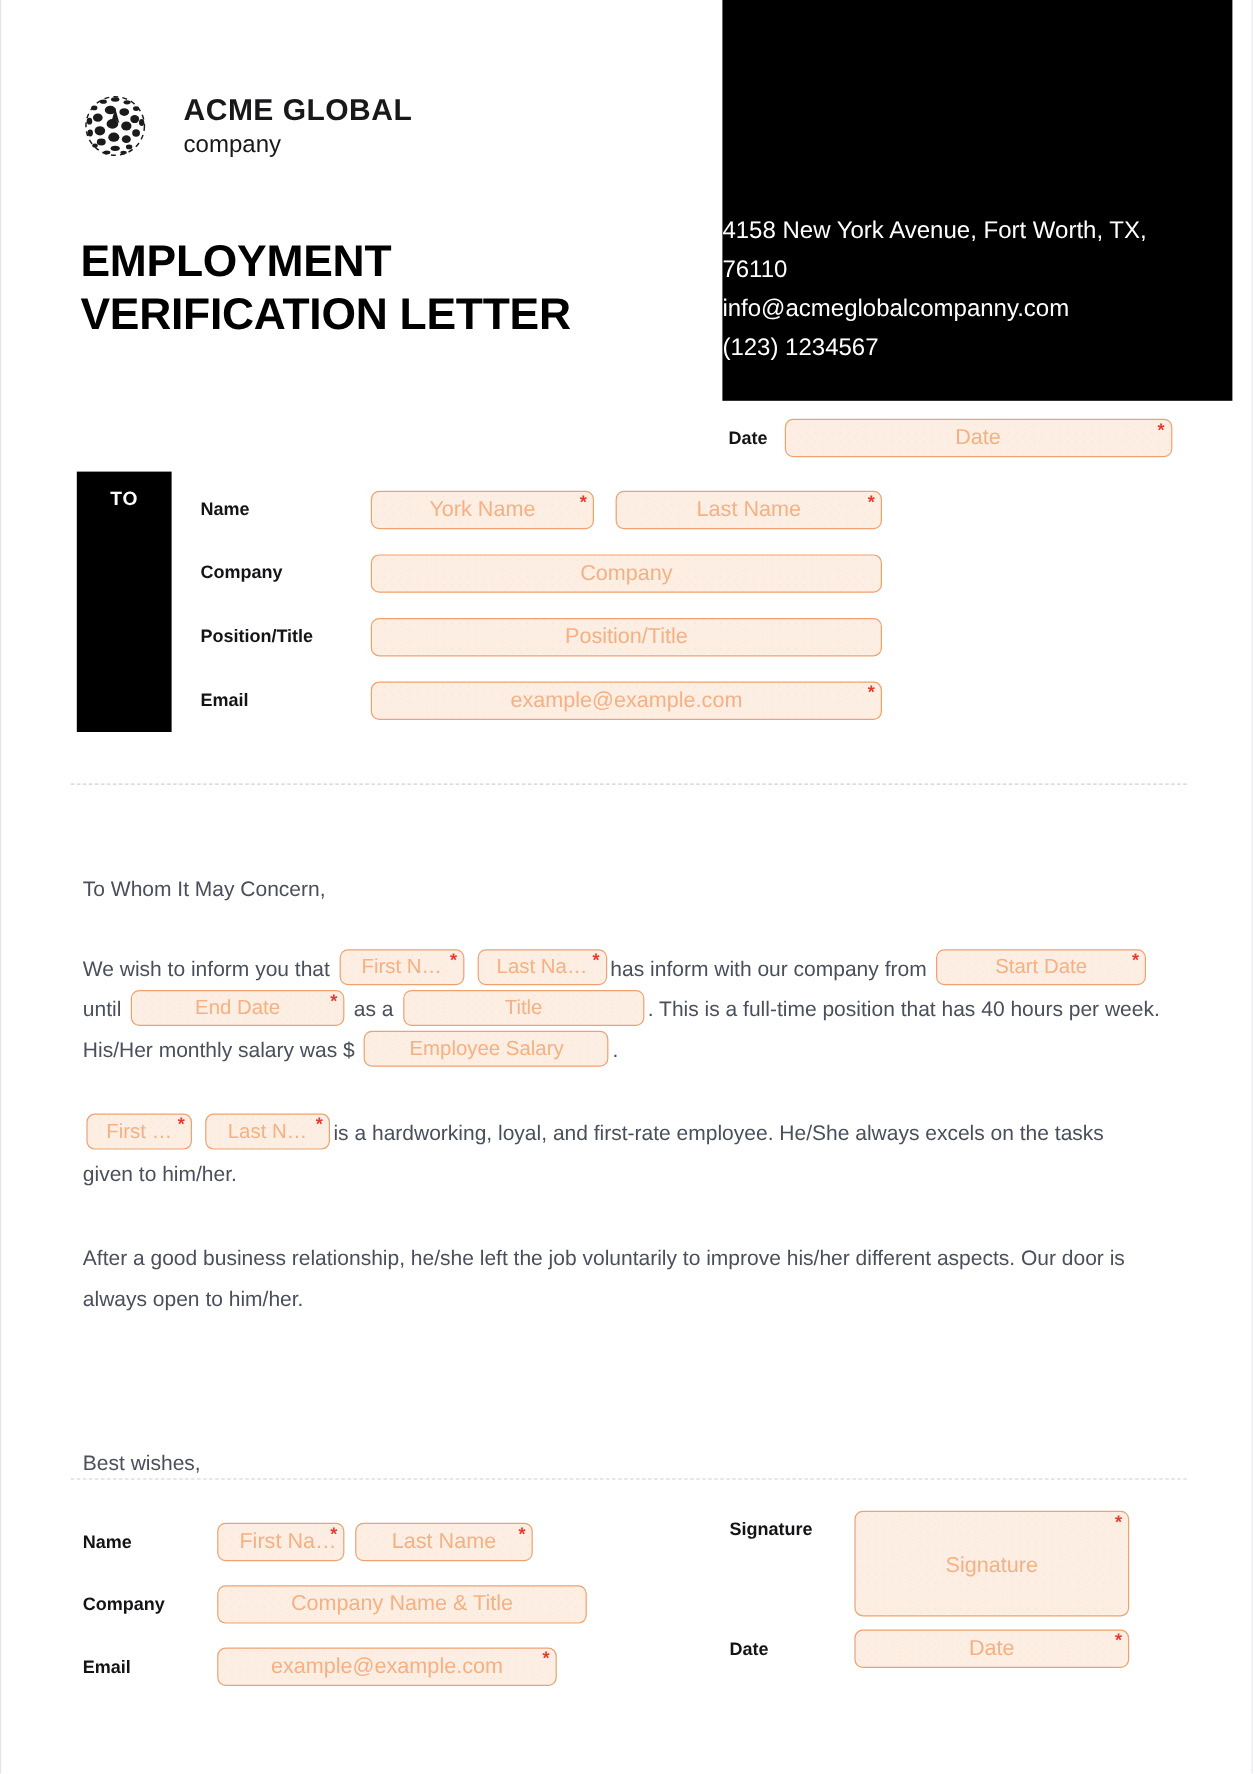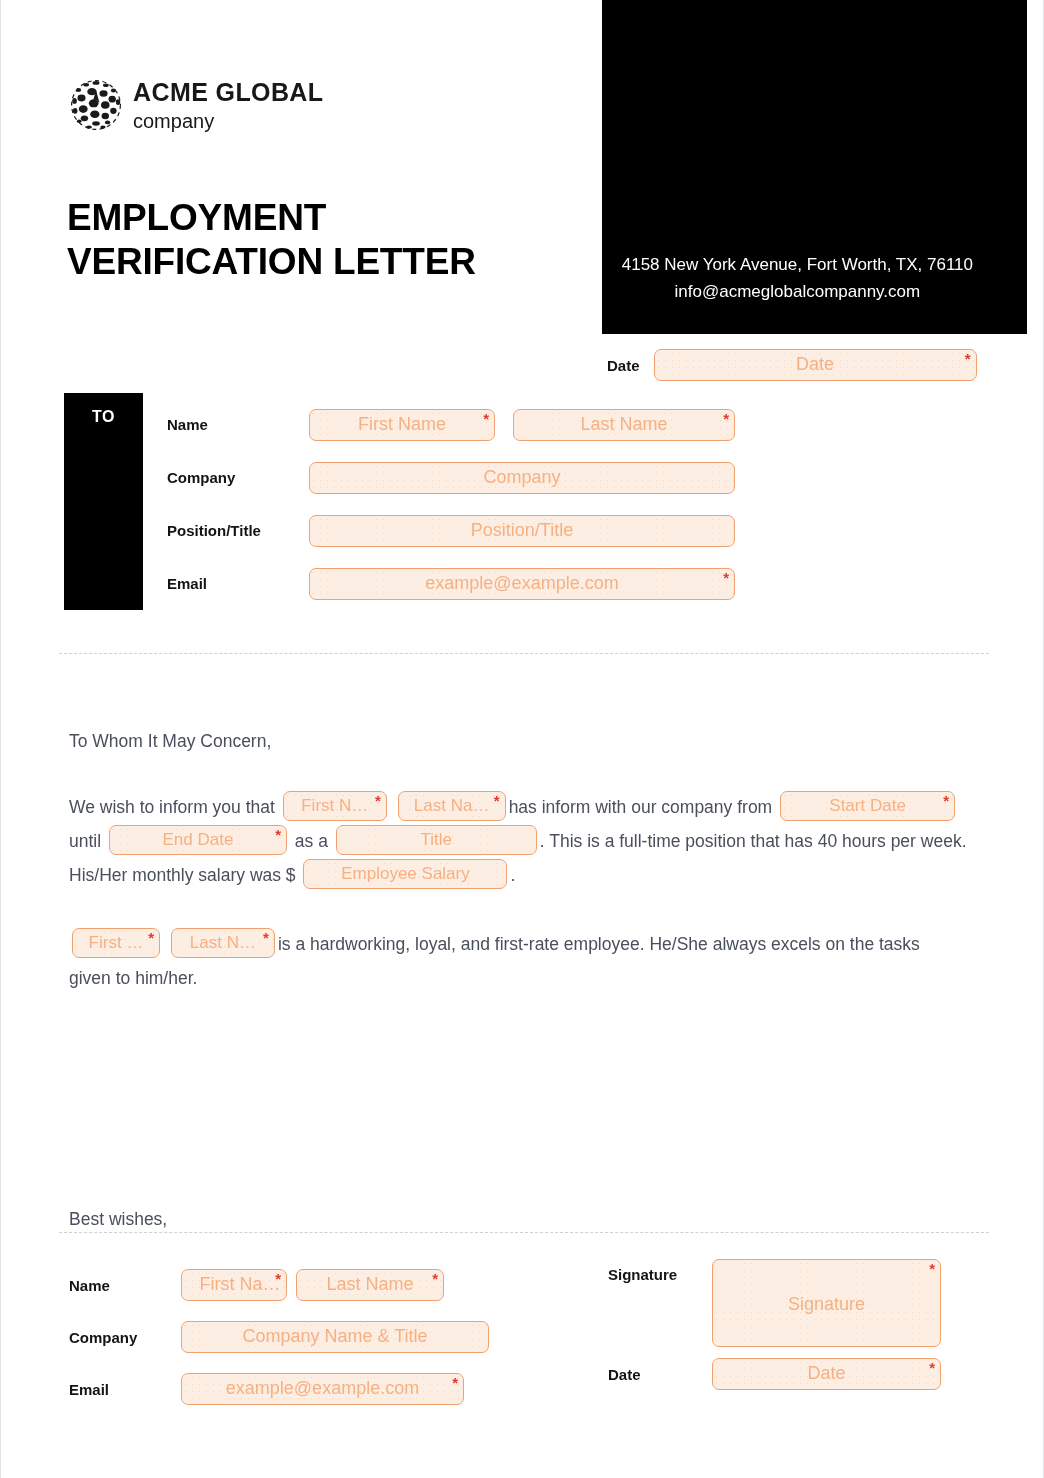--- a/index.html
+++ b/index.html
@@ -21,21 +21,21 @@
     overflow: hidden;
   }
 
   
   .logo-block {
     position: absolute;
     left: 66px;
     top: 76px;
     display: flex;
     align-items: center;
-    gap: 8px;
+    gap: 28px;
   }
   .logo-mark { width: 58px; height: 58px; display: block; }
   .logo-text { line-height: 1; }
   .logo-name {
     font-family: "Liberation Sans", sans-serif;
     font-size: 25px;
     font-weight: bold;
     letter-spacing: 0.4px;
     color: #18181a;
   }
@@ -65,23 +65,23 @@
     left: 601px;
     top: 0px;
     width: 425px;
     height: 334px;
     background: #000000;
   }
   .black-box-contact {
     position: absolute;
     right: 54px;
     bottom: 28px;
-    text-align: center;
+    text-align: left;
     color: #ffffff;
-    font-size: 17px;
+    font-size: 20px;
     line-height: 1.62;
   }
 
   
   .field {
     position: relative;
     display: inline-block;
     background-color: #fdeee3;
     background-image: radial-gradient(#f6d8c2 0.75px, transparent 0.75px);
     background-size: 7px 7px;
@@ -300,40 +300,41 @@
       <div class="logo-sub">company</div>
     </div>
   </div>
 
   <h1 class="doc-title">EMPLOYMENT VERIFICATION LETTER</h1>
 
   <div class="black-box">
     <div class="black-box-contact">
       <div>4158 New York Avenue, Fort Worth, TX, 76110</div>
       <div>info@acmeglobalcompanny.com</div>
+      <div>(123) 1234567</div>
     </div>
   </div>
 
   <div class="date-row">
     <span class="lbl">Date</span>
     <span class="field">
       <span class="ph">Date</span>
       <span class="req">*</span>
     </span>
   </div>
 
   <div class="to-badge">
     <span>TO</span>
   </div>
 
   <div class="to-rows">
     <div class="to-row">
       <span class="lbl">Name</span>
       <span class="field f-first-to">
-        <span class="ph">First Name</span>
+        <span class="ph">York Name</span>
         <span class="req">*</span>
       </span>
       <span class="field f-last-to">
         <span class="ph">Last Name</span>
         <span class="req">*</span>
       </span>
     </div>
 
     <div class="to-row">
       <span class="lbl">Company</span>
@@ -394,20 +395,21 @@
     <span class="field inl-firstn2">
       <span class="ph">First …</span>
       <span class="req">*</span>
     </span>
     <span class="field inl-lastn2">
       <span class="ph">Last N…</span>
       <span class="req">*</span>
     </span><span>is a hardworking, loyal, and first-rate employee. He/She always excels on the tasks given to him/her.</span>
   </p>
 
+  <p class="body-text p-three">After a good business relationship, he/she left the job voluntarily to improve his/her different aspects. Our door is always open to him/her.</p>
   <p class="body-text p-close">Best wishes,</p>
 
   <div class="divider d2"></div>
 
   <div class="sign-left">
     <div class="srow">
       <span class="lbl">Name</span>
       <span class="field f-first-sig">
         <span class="ph">First Na…</span>
         <span class="req">*</span>

